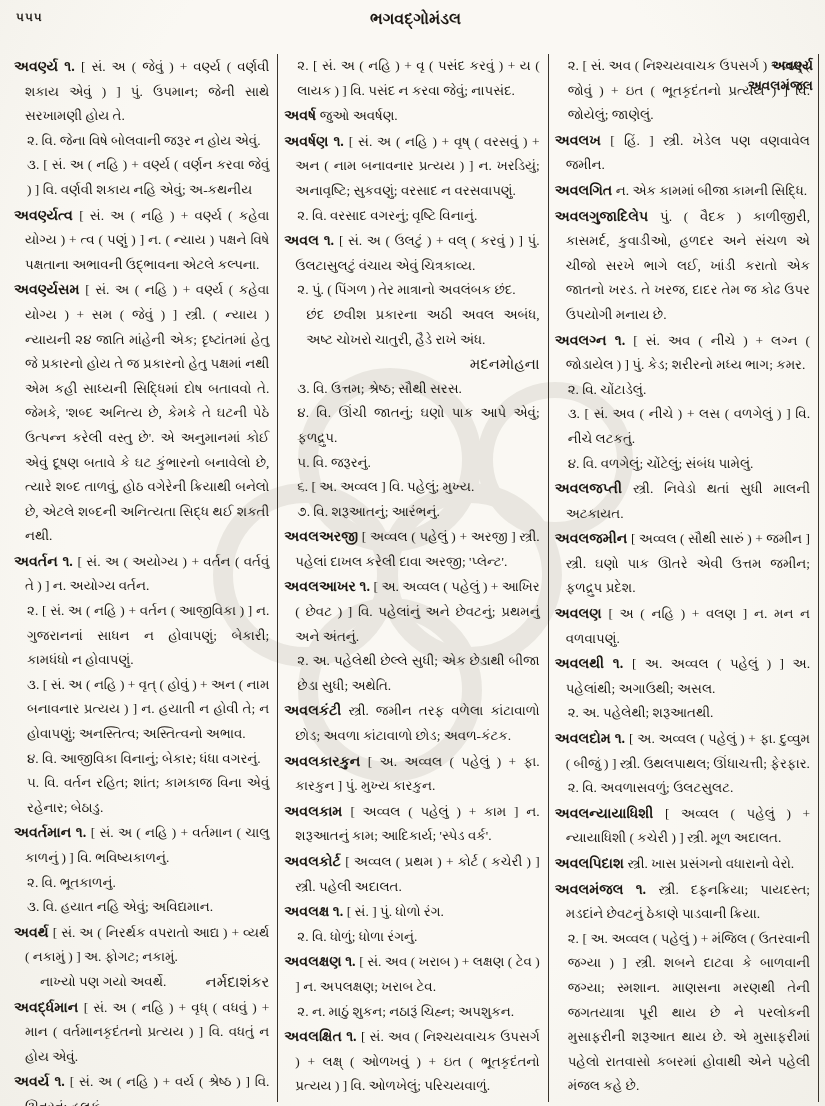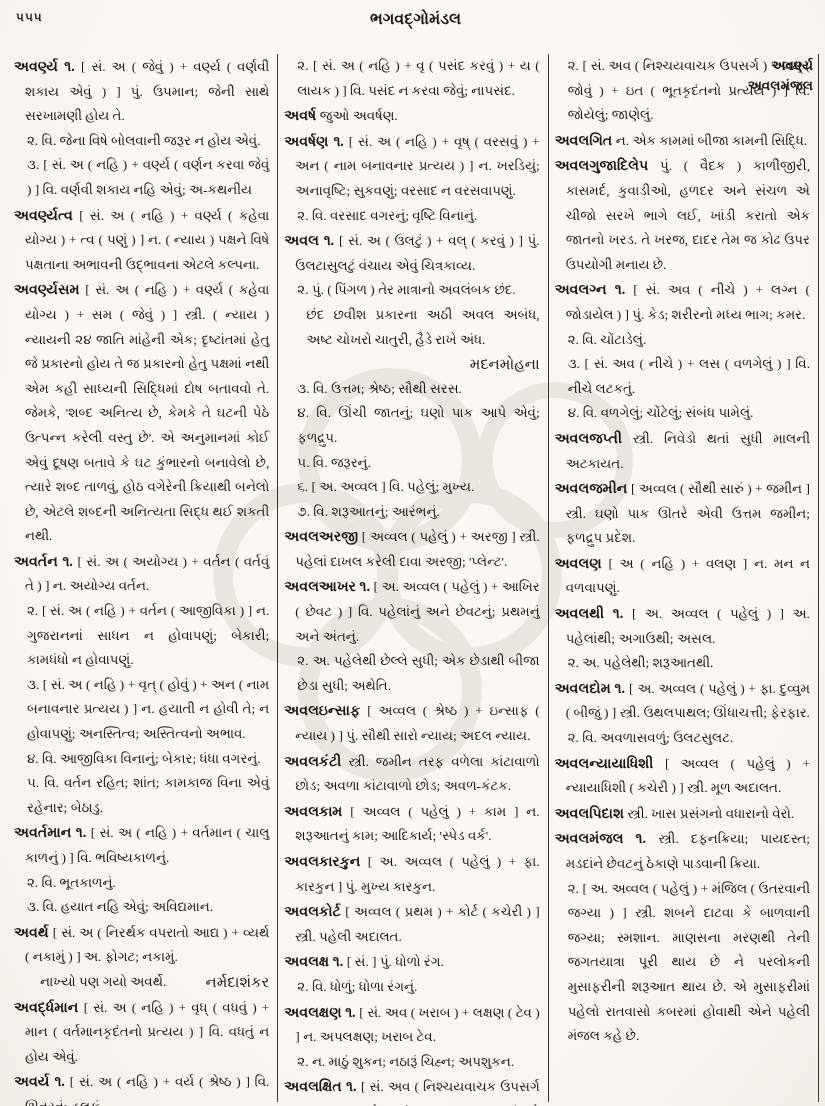--- a/index.html
+++ b/index.html
@@ -12,21 +12,21 @@
   .page{position:absolute;inset:0;background:
     radial-gradient(ellipse at 50% 40%, #faf8f3 60%, #f1efe8 100%);}
   
   .header{position:absolute;top:8px;left:16px;right:10px;height:46px;z-index:3;}
   .page-num{position:absolute;left:0;top:2px;font-weight:bold;font-size:12px;letter-spacing:1px;}
   .book-title{position:absolute;left:0;right:0;top:2px;text-align:center;font-weight:bold;font-size:16px;}
   .guides{position:absolute;right:2px;top:0;text-align:right;font-weight:bold;font-size:13.5px;line-height:1.45;margin-top:48px;}
   
   .watermark{position:absolute;left:175px;top:320px;z-index:1;pointer-events:none;opacity:.55;}
   
-  .columns{position:absolute;top:54px;left:8px;right:6px;bottom:4px;display:flex;z-index:2;}
+  .columns{position:absolute;top:54px;left:8px;right:6px;bottom:4px;display:flex;z-index:2;justify-content:flex-end;}
   .col{
     width:33.333%;box-sizing:border-box;padding:0 8px 0 6px;
     font-size:13.4px;line-height:24.6px;text-align:justify;
     border-right:1px solid #3a342c;
   }
   .col p{margin:0;}
   .hw{font-weight:bold;font-size:14.2px;}
   .entry{text-indent:-11px;padding-left:11px;}
   .sense{padding-left:13px;}
   .verse{padding-left:22px;}
@@ -90,33 +90,33 @@
         <p class="sense"><span>૨. પું. ( પિંગળ ) તેર માત્રાનો અવલંબક છંદ.</span></p>
         <p class="verse"><span>છંદ છવીશ પ્રકારના અઠી અવલ અબંધ, અષ્ટ ચોખરો ચાતુરી, હૈડે રાખે અંધ.</span><span class="attrib">મદનમોહના</span></p>
         <p class="sense"><span>૩. વિ. ઉત્તમ; શ્રેષ્ઠ; સૌથી સરસ.</span></p>
         <p class="sense"><span>૪. વિ. ઊંચી જાતનું; ઘણો પાક આપે એવું; ફળદ્રુપ.</span></p>
         <p class="sense"><span>૫. વિ. જરૂરનું.</span></p>
         <p class="sense"><span>૬. [ અ. અવ્વલ ] વિ. પહેલું; મુખ્ય.</span></p>
         <p class="sense"><span>૭. વિ. શરૂઆતનું; આરંભનું.</span></p>
         <p class="entry"><b class="hw">અવલઅરજી </b><span>[ અવ્વલ ( પહેલું ) + અરજી ] સ્ત્રી. પહેલાં દાખલ કરેલી દાવા અરજી; 'પ્લેન્ટ'.</span></p>
         <p class="entry"><b class="hw">અવલઆખર ૧. </b><span>[ અ. અવ્વલ ( પહેલું ) + આખિર ( છેવટ ) ] વિ. પહેલાંનું અને છેવટનું; પ્રથમનું અને અંતનું.</span></p>
         <p class="sense"><span>૨. અ. પહેલેથી છેલ્લે સુધી; એક છેડાથી બીજા છેડા સુધી; અથેતિ.</span></p>
-        <p class="entry"><b class="hw">અવલઇન્સાફ </b><span>[ અવ્વલ ( શ્રેષ્ઠ ) + ઇન્સાફ ( ન્યાય ) ] પું. સૌથી સારો ન્યાય; અદલ ન્યાય.</span></p>
         <p class="entry"><b class="hw">અવલકંટી </b><span>સ્ત્રી. જમીન તરફ વળેલા કાંટાવાળો છોડ; અવળા કાંટાવાળો છોડ; અવળ-કંટક.</span></p>
+        <p class="entry"><b class="hw">અવલકારકુન </b><span>[ અ. અવ્વલ ( પહેલું ) + ફા. કારકુન ] પું. મુખ્ય કારકુન.</span></p>
         <p class="entry"><b class="hw">અવલકામ </b><span>[ અવ્વલ ( પહેલું ) + કામ ] ન. શરૂઆતનું કામ; આદિકાર્ય; 'સ્પેડ વર્ક'.</span></p>
-        <p class="entry"><b class="hw">અવલકારકુન </b><span>[ અ. અવ્વલ ( પહેલું ) + ફા. કારકુન ] પું. મુખ્ય કારકુન.</span></p>
         <p class="entry"><b class="hw">અવલકોર્ટ </b><span>[ અવ્વલ ( પ્રથમ ) + કોર્ટ ( કચેરી ) ] સ્ત્રી. પહેલી અદાલત.</span></p>
         <p class="entry"><b class="hw">અવલક્ષ ૧. </b><span>[ સં. ] પું. ધોળો રંગ.</span></p>
         <p class="sense"><span>૨. વિ. ધોળું; ધોળા રંગનું.</span></p>
         <p class="entry"><b class="hw">અવલક્ષણ ૧. </b><span>[ સં. અવ ( ખરાબ ) + લક્ષણ ( ટેવ ) ] ન. અપલક્ષણ; ખરાબ ટેવ.</span></p>
         <p class="sense"><span>૨. ન. માઠું શુકન; નઠારૂં ચિહ્ન; અપશુકન.</span></p>
         <p class="entry"><b class="hw">અવલક્ષિત ૧. </b><span>[ સં. અવ ( નિશ્ચયવાચક ઉપસર્ગ ) + લક્ષ્ ( ઓળખવું ) + ઇત ( ભૂતકૃદંતનો પ્રત્યય ) ] વિ. ઓળખેલું; પરિચયવાળું.</span></p>
       </div>
     <div class="col">
         <p class="sense"><span>૨. [ સં. અવ ( નિશ્ચયવાચક ઉપસર્ગ ) + લક્ષ્ ( જોવું ) + ઇત ( ભૂતકૃદંતનો પ્રત્યય ) ] વિ. જોયેલું; જાણેલું.</span></p>
+        <p class="entry"><b class="hw">અવલખ </b><span>[ હિં. ] સ્ત્રી. ખેડેલ પણ વણવાવેલ જમીન.</span></p>
         <p class="entry"><b class="hw">અવલગિત </b><span>ન. એક કામમાં બીજા કામની સિદ્ધિ.</span></p>
         <p class="entry"><b class="hw">અવલગુજાદિલેપ </b><span>પું. ( વૈદક ) કાળીજીરી, કાસમર્દ, કુવાડીઓ, હળદર અને સંચળ એ ચીજો સરખે ભાગે લઈ, ખાંડી કરાતો એક જાતનો ખરડ. તે ખરજ, દાદર તેમ જ કોઢ ઉપર ઉપયોગી મનાય છે.</span></p>
         <p class="entry"><b class="hw">અવલગ્ન ૧. </b><span>[ સં. અવ ( નીચે ) + લગ્ન ( જોડાયેલ ) ] પું. કેડ; શરીરનો મધ્ય ભાગ; કમર.</span></p>
         <p class="sense"><span>૨. વિ. ચોંટાડેલું.</span></p>
         <p class="sense"><span>૩. [ સં. અવ ( નીચે ) + લસ ( વળગેલું ) ] વિ. નીચે લટકતું.</span></p>
         <p class="sense"><span>૪. વિ. વળગેલું; ચોંટેલું; સંબંધ પામેલું.</span></p>
         <p class="entry"><b class="hw">અવલજપ્તી </b><span>સ્ત્રી. નિવેડો થતાં સુધી માલની અટકાયત.</span></p>
         <p class="entry"><b class="hw">અવલજમીન </b><span>[ અવ્વલ ( સૌથી સારું ) + જમીન ] સ્ત્રી. ઘણો પાક ઊતરે એવી ઉત્તમ જમીન; ફળદ્રુપ પ્રદેશ.</span></p>
         <p class="entry"><b class="hw">અવલણ </b><span>[ અ ( નહિ ) + વલણ ] ન. મન ન વળવાપણું.</span></p>
         <p class="entry"><b class="hw">અવલથી ૧. </b><span>[ અ. અવ્વલ ( પહેલું ) ] અ. પહેલાંથી; અગાઉથી; અસલ.</span></p>

